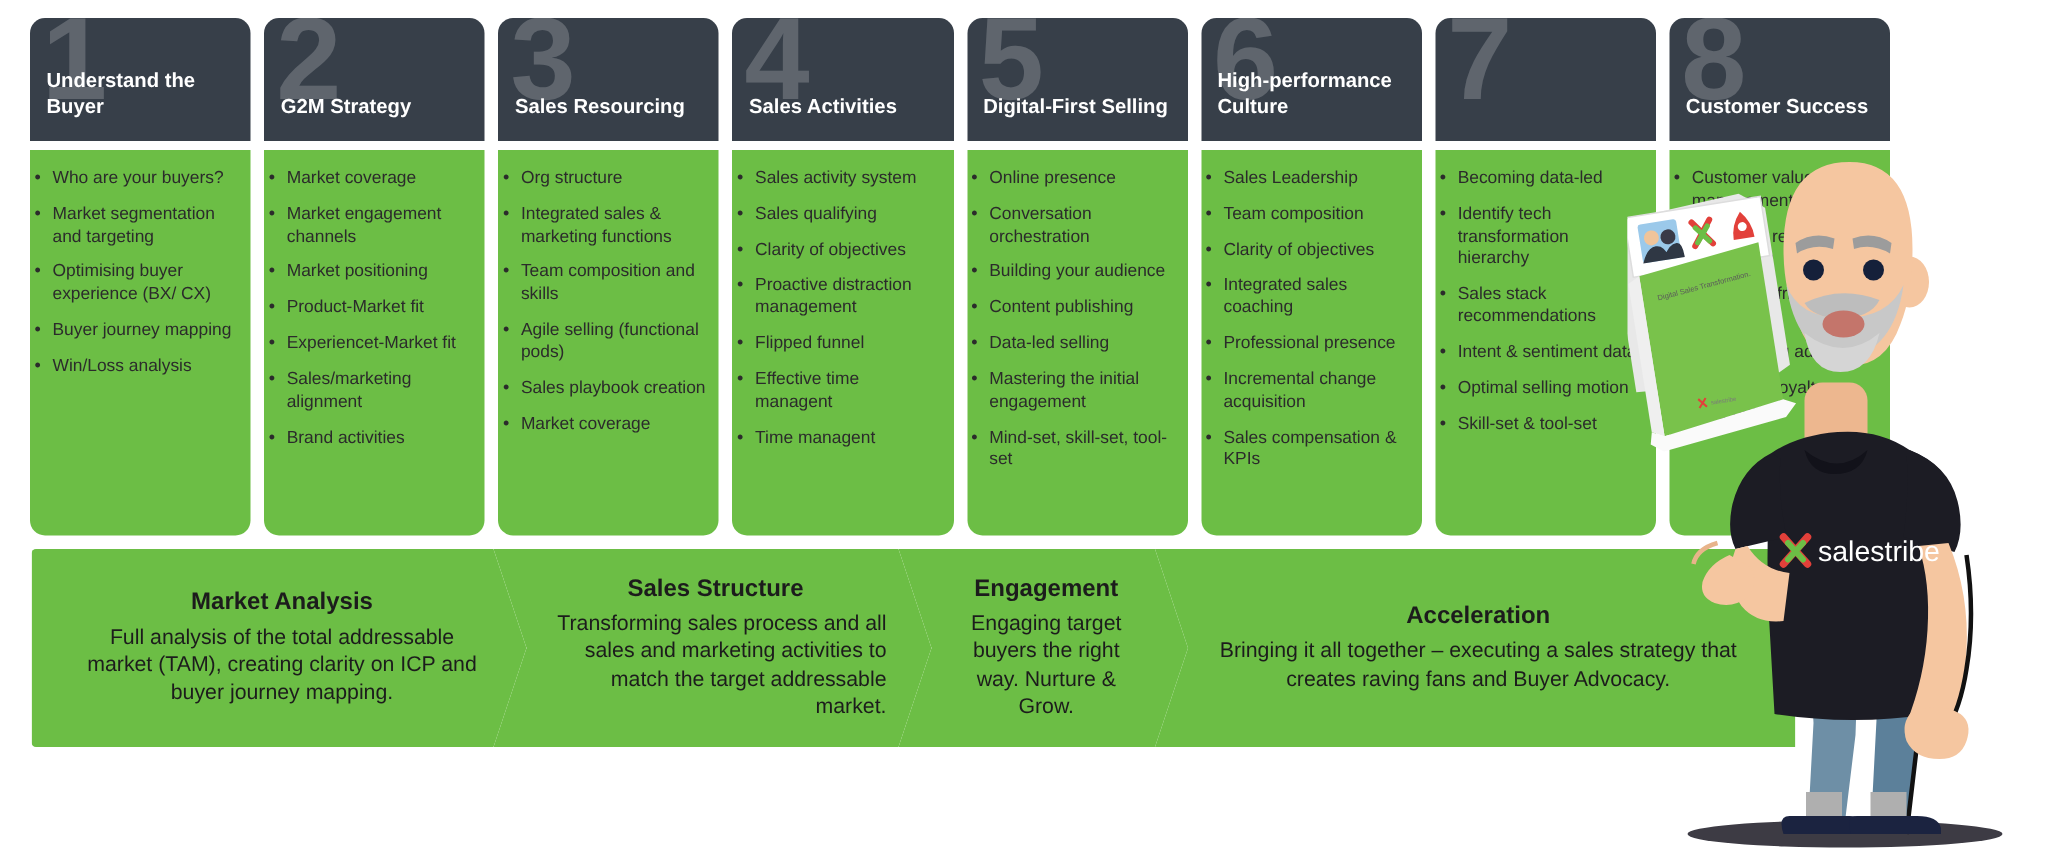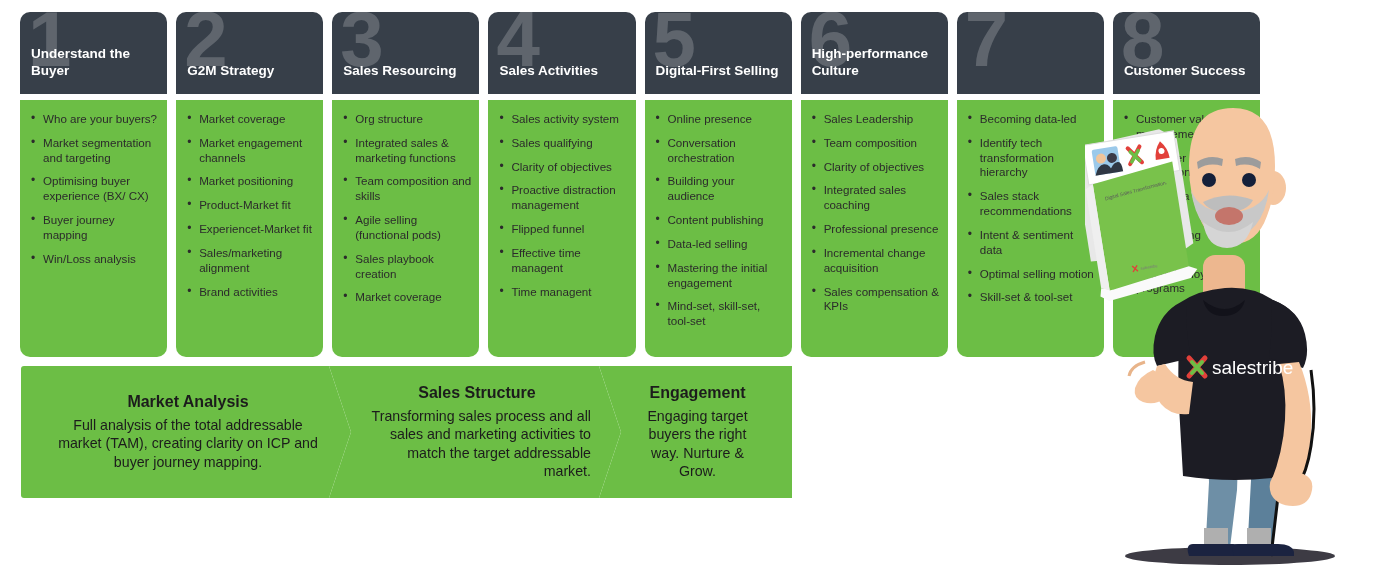--- a/index.html
+++ b/index.html
@@ -61,21 +61,21 @@
     color: #ffffff;
     font-size: 13.5px;
     font-weight: bold;
     line-height: 1.25;
   }
   .pillar-body {
     margin-top: 6px;
     background: #6CBE45;
     border-radius: 0 0 10px 10px;
     flex: 1 1 auto;
-    padding: 12px 8px 10px 8px;
+    padding: 12px 8px 10px 0;
   }
   .pillar-body ul { list-style: none; }
   .pillar-body li {
     position: relative;
     padding-left: 15px;
     font-size: 11.6px;
     line-height: 1.28;
     color: #2B2B2B;
     margin-bottom: 9px;
   }
@@ -312,20 +312,24 @@
       <div class="phase-desc">Full analysis of the total addressable market (TAM), creating clarity on ICP and buyer journey mapping.</div>
     </div>
     <div class="phase phase-2">
       <div class="phase-title">Sales Structure</div>
       <div class="phase-desc">Transforming sales process and all sales and marketing activities to match the target addressable market.</div>
     </div>
     <div class="phase phase-3">
       <div class="phase-title">Engagement</div>
       <div class="phase-desc">Engaging target buyers the right way. Nurture &amp; Grow.</div>
     </div>
+    <div class="phase phase-4">
+      <div class="phase-title">Acceleration</div>
+      <div class="phase-desc">Bringing it all together – executing a sales strategy that creates raving fans and Buyer Advocacy.</div>
+    </div>
   </div>
 
   <div class="character">
     <svg class="char-svg" width="300" height="500" viewBox="0 0 300 500" xmlns="http://www.w3.org/2000/svg">
 
       <ellipse cx="145" cy="486" rx="105" ry="9" fill="#3D3B44"></ellipse>
 
       <path d="M118 300 L156 300 L152 420 L144 486 L120 486 L124 412 Z" fill="#6E8FA6"></path>
 
       <path d="M158 300 L196 300 L194 418 L186 486 L162 486 L166 410 Z" fill="#5C809A"></path>

